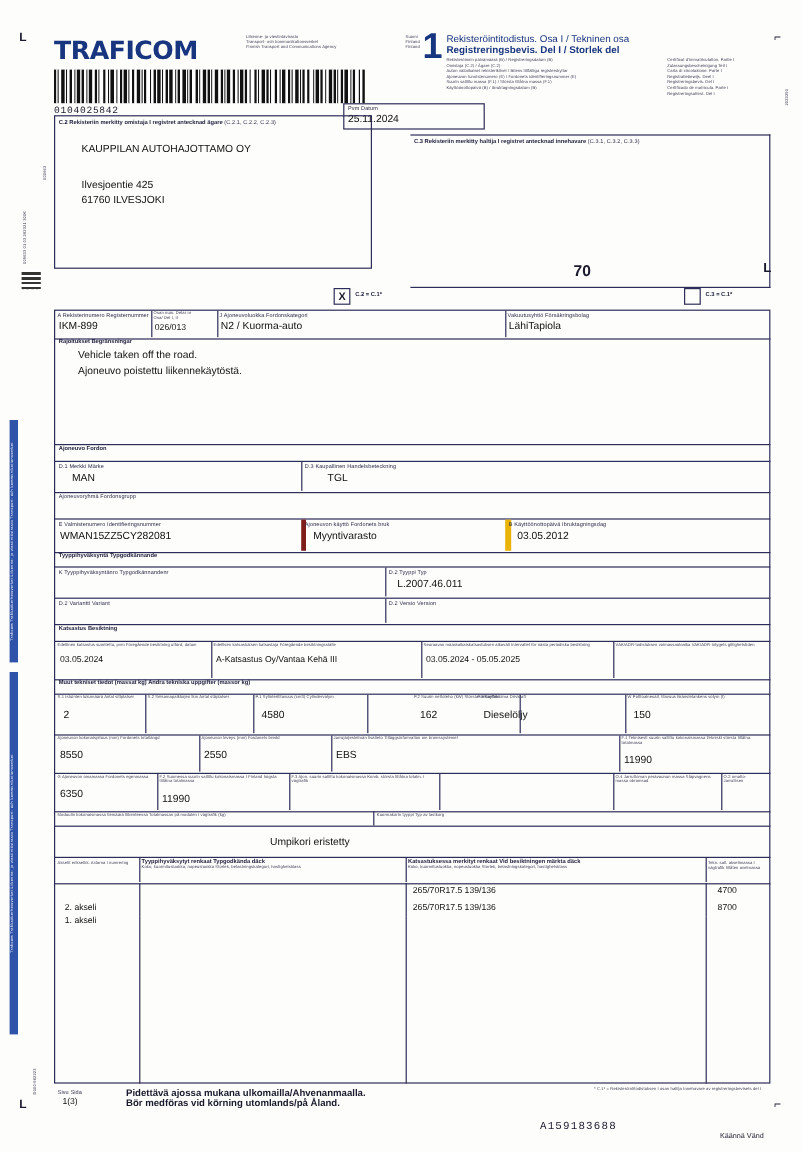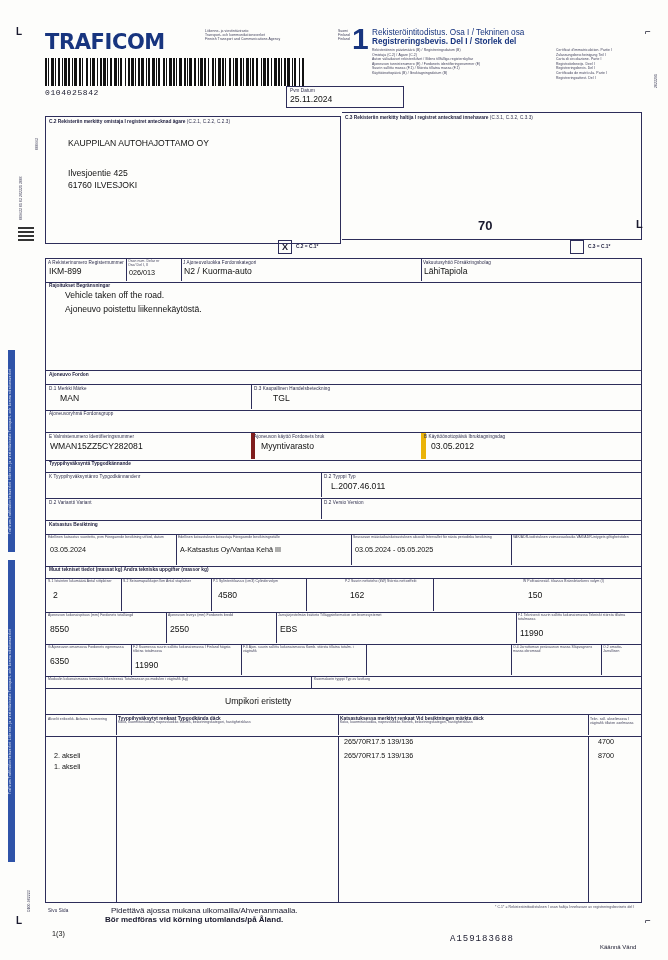--- a/index.html
+++ b/index.html
@@ -264,21 +264,21 @@
 
   <div class="abs mono" style="left:45px;top:88px;font-size:8px;letter-spacing:.6px;">
     <span>0104025842</span>
   </div>
 
   <div class="abs bx" style="left:286px;top:86px;width:118px;height:22px;border:1px solid #2d2d5a;">
     <div class="lbl" style="padding:1px 3px;">Pvm Datum</div>
     <div class="val" style="padding:0 3px;">25.11.2024</div>
   </div>
 
-  <div class="abs bx" style="left:45px;top:116px;width:296px;height:128px;">
+  <div class="abs bx" style="left:45px;top:96px;width:265px;height:128px;">
     <div class="lbl-b" style="padding:2px 3px 0 3px;">
       <span>C.2 Rekisteriin merkitty omistaja I registret antecknad ägare</span>
       <span class="lbl" style="font-weight:normal">(C.2.1, C.2.2, C.2.3)</span>
     </div>
     <div class="val" style="padding:14px 0 0 22px;">KAUPPILAN AUTOHAJOTTAMO OY</div>
     <div class="val" style="padding:20px 0 0 22px;">Ilvesjoentie 425</div>
     <div class="val" style="padding:2px 0 0 22px;">61760 ILVESJOKI</div>
   </div>
 
   <div class="abs bx" style="left:342px;top:112px;width:300px;height:128px;border-left:0;">
@@ -419,20 +419,24 @@
     <div class="tiny" style="padding:1px 2px;">S.2 Seisomapaikkojen lkm Antal ståplatser</div>
   </div>
   <div class="abs" style="left:211px;top:579px;width:95px;height:32px;border-right:1px solid #2d2d5a;">
     <div class="tiny" style="padding:1px 2px;">P.1 Sylinteritilavuus (cm3) Cylindervolym</div>
     <div class="val" style="padding:5px 0 0 7px;">4580</div>
   </div>
   <div class="abs" style="left:306px;top:579px;width:90px;height:32px;border-right:1px solid #2d2d5a;padding-left:37px;">
     <div class="tiny" style="padding:1px 2px;">P.2 Suurin nettoteho (kW) Största nettoeffekt</div>
     <div class="val" style="padding:5px 0 0 7px;">162</div>
   </div>
+  <div class="abs" style="left:396px;top:579px;width:125px;height:32px;border-right:1px solid #2d2d5a;">
+    <div class="tiny" style="padding:1px 2px;">P.3 Käyttövoima Drivkraft</div>
+    <div class="val" style="padding:5px 0 0 7px;">Dieselöljy</div>
+  </div>
   <div class="abs" style="left:521px;top:579px;width:120px;height:32px;">
     <div class="tiny" style="padding:1px 2px;">W Polttoainesäil. tilavuus Bränsletankens volym (l)</div>
     <div class="val" style="padding:5px 0 0 7px;">150</div>
   </div>
 
   <div class="abs" style="left:45px;top:612px;width:597px;height:32px;border-bottom:1px solid #2d2d5a;"></div>
   <div class="abs" style="left:46px;top:613px;width:120px;height:30px;border-right:1px solid #2d2d5a;">
     <div class="tiny" style="padding:1px 2px;">Ajoneuvon kokonaispituus (mm) Fordonets totallängd</div>
     <div class="val" style="padding:5px 0 0 4px;">8550</div>
   </div>
@@ -521,24 +525,24 @@
   <div class="abs" style="left:588px;top:750px;width:53px;height:14px;">
     <div class="val-sm" style="padding:1px 0 0 10px;">8700</div>
   </div>
 
   <div class="abs" style="left:116px;top:764px;width:1px;height:139px;background:#2d2d5a;"></div>
   <div class="abs" style="left:338px;top:764px;width:1px;height:139px;background:#2d2d5a;"></div>
   <div class="abs" style="left:588px;top:764px;width:1px;height:139px;background:#2d2d5a;"></div>
 
   <div class="abs" style="left:48px;top:908px;">
     <div class="lbl">Sivu Sida</div>
-    <div class="val-sm" style="padding-left:4px;margin-top:16px;">1(3)</div>
+    <div class="val-sm" style="padding-left:4px;">1(3)</div>
   </div>
   <div class="abs" style="left:105px;top:906px;width:330px;">
-    <div style="font-size:8px;font-weight:normal;margin-left:6px;">Pidettävä ajossa mukana ulkomailla/Ahvenanmaalla.</div>
+    <div style="font-size:8px;font-weight:bold;">Pidettävä ajossa mukana ulkomailla/Ahvenanmaalla.</div>
     <div style="font-size:8px;font-weight:bold;">Bör medföras vid körning utomlands/på Åland.</div>
   </div>
   <div class="abs tiny" style="left:495px;top:906px;width:150px;text-align:left;">
     <span>* C.1* = Rekisteröintitodistuksen I osan haltija Innehavare av registreringsbevisets del I</span>
   </div>
   <div class="abs mono" style="left:450px;top:934px;font-size:9px;letter-spacing:1px;">
     <span>A159183688</span>
   </div>
   <div class="abs" style="left:600px;top:944px;font-size:6px;">
     <span>Käännä Vänd</span>

